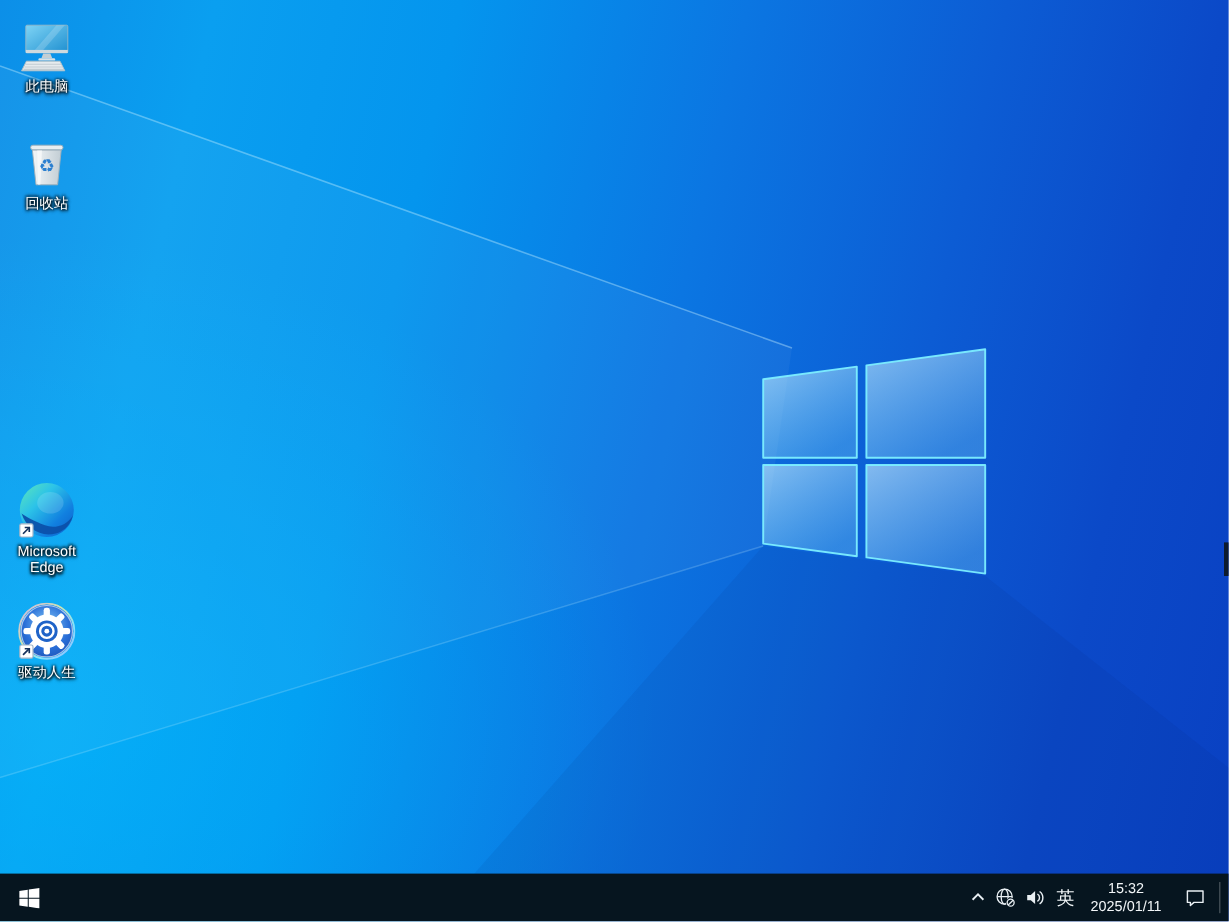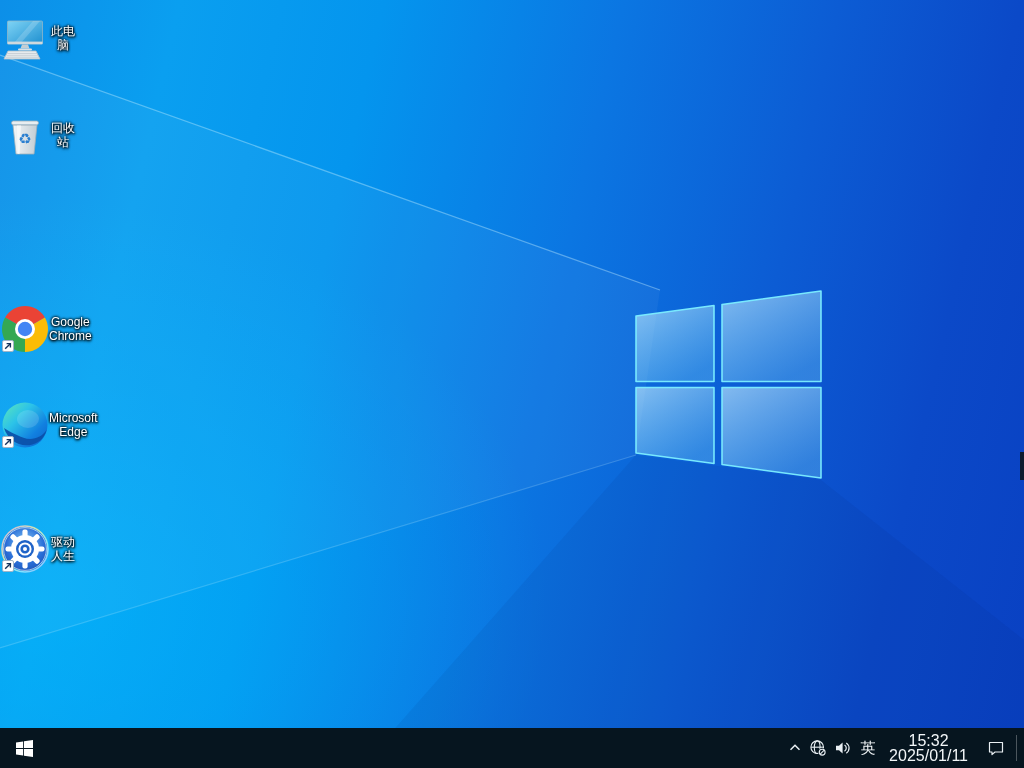--- a/index.html
+++ b/index.html
@@ -4,39 +4,39 @@
 <style>
   html,body{margin:0;padding:0;width:1024px;height:768px;overflow:hidden;
     font-family:"Liberation Sans","DejaVu Sans",sans-serif;}
   #desktop{position:relative;width:1024px;height:768px;overflow:hidden;
     background:
       radial-gradient(90% 95% at 4% 78%, rgba(0,190,255,.50) 0%, rgba(0,190,255,0) 55%),
       linear-gradient(103deg,#0c8fe8 0%,#0a9ff0 15%,#0495ee 32%,#0b76e2 52%,#0c5cd4 70%,#0b49c8 85%,#0940c2 100%);}
   .wall-svg{position:absolute;left:0;top:0;width:1024px;height:768px;pointer-events:none;}
 
   
-  .dicon{position:absolute;left:1px;width:76px;display:flex;flex-direction:row;
+  .dicon{position:absolute;left:1px;width:76px;display:flex;flex-direction:column;
     align-items:center;cursor:default;}
   .dicon .ico{position:relative;width:48px;height:48px;margin-top:4px;}
   .dicon .lbl{margin-top:3px;font-size:12px;line-height:14px;color:#ffffff;text-align:center;
     text-shadow:1px 1px 2px rgba(0,0,0,.95),-1px -1px 2px rgba(0,0,0,.55),
       1px -1px 2px rgba(0,0,0,.55),-1px 1px 2px rgba(0,0,0,.55),0 2px 3px rgba(0,0,0,.6);}
   .sc-badge{position:absolute;left:1px;bottom:1px;width:12px;height:12px;background:#ffffff;
     border:1px solid #9fb4c8;border-radius:2px;box-sizing:border-box;}
 
   
   #taskbar{position:absolute;left:0;bottom:0;width:1024px;height:40px;background:#06151f;
     display:flex;align-items:center;z-index:5;}
   .start-btn{width:48px;height:40px;display:flex;align-items:center;justify-content:center;
     background:transparent;border:none;padding:0;}
   #tray{position:absolute;right:0;top:0;height:40px;display:flex;align-items:center;}
   .tray-btn{height:40px;display:flex;align-items:center;justify-content:center;}
   .w24{width:24px}.w22{width:22px}.w26{width:26px}.w40{width:40px}
   .ime{color:#f2f6f8;font-size:15px;font-weight:400;}
-  .clock{color:#f2f6f8;font-size:16px;line-height:15px;text-align:center;padding:0 8px;}
+  .clock{color:#f2f6f8;font-size:12px;line-height:15px;text-align:center;padding:0 8px;}
   .tray-sep{width:1px;height:26px;background:rgba(255,255,255,.28);}
   .show-desktop{width:7px;height:40px;}
   .edge-artifact{position:absolute;right:0;top:452px;width:4px;height:28px;background:#0d1b2e;}
 </style>
 </head>
 <body>
 
 <div id="desktop">
 
   <svg class="wall-svg" viewBox="0 0 1024 768">
@@ -95,38 +95,20 @@
         <path d="M12,14 L36,14 L33,43 L15,43 Z" fill="url(#bin)" stroke="#9fb0ba" stroke-width="0.8"></path>
         <polygon points="16,14 20,14 18.6,43 16.6,43" fill="rgba(255,255,255,0.6)"></polygon>
         <rect x="10.5" y="10" width="27" height="3.8" rx="1.9" fill="#e8eef1" stroke="#9fb0ba" stroke-width="0.8"></rect>
         <text x="24" y="32.5" font-size="15" text-anchor="middle" fill="#2a7fd0" font-family="'DejaVu Sans',sans-serif">♻</text>
       </svg>
     </div>
     <div class="lbl">回收站</div>
   </div>
 
 
-  <div class="dicon" style="top:301px">
-    <div class="ico">
-      <svg width="48" height="48" viewBox="0 0 48 48">
-        <path d="M24,24 L4.1,12.5 A23,23 0 0 1 43.9,12.5 Z" fill="#ea4335"></path>
-        <path d="M24,24 L4.1,12.5 A23,23 0 0 0 24,47 Z" fill="#34a853"></path>
-        <path d="M24,24 L24,47 A23,23 0 0 0 43.9,12.5 Z" fill="#fbbc05"></path>
-        <circle cx="24" cy="24" r="10" fill="#ffffff"></circle>
-        <circle cx="24" cy="24" r="7.2" fill="#4285f4"></circle>
-      </svg>
-      <span class="sc-badge">
-        <svg width="10" height="10" viewBox="0 0 10 10" style="display:block">
-          <path d="M2.2,7.8 L7,3" stroke="#16325c" stroke-width="1.4" fill="none"></path>
-          <path d="M3.6,2.6 H7.4 V6.4" stroke="#16325c" stroke-width="1.4" fill="none"></path>
-        </svg>
-      </span>
-    </div>
-    <div class="lbl">Google Chrome</div>
-  </div>
 
   <div class="dicon" style="top:397px">
     <div class="ico">
       <svg width="48" height="48" viewBox="0 0 48 48">
         <defs>
             <linearGradient id="eg1" x1="0" y1="0" x2="1" y2="1">
           <stop offset="0" stop-color="#5fe8b8"></stop>
               <stop offset="0.35" stop-color="#2cc3e8"></stop>
           <stop offset="0.7" stop-color="#1180e0"></stop>
               <stop offset="1" stop-color="#0c5ec8"></stop>
@@ -139,21 +121,21 @@
       <span class="sc-badge">
         <svg width="10" height="10" viewBox="0 0 10 10" style="display:block">
           <path d="M2.2,7.8 L7,3" stroke="#16325c" stroke-width="1.4" fill="none"></path>
           <path d="M3.6,2.6 H7.4 V6.4" stroke="#16325c" stroke-width="1.4" fill="none"></path>
         </svg>
       </span>
     </div>
     <div class="lbl">Microsoft Edge</div>
   </div>
 
-  <div class="dicon" style="top:521px">
+  <div class="dicon" style="top:498px">
     <div class="ico">
       <svg width="48" height="48" viewBox="0 0 48 48">
         <defs>
           <radialGradient id="dg" cx="0.5" cy="0.4" r="0.7">
             <stop offset="0" stop-color="#8cd0f8"></stop>
               <stop offset="0.6" stop-color="#2a6fd8"></stop>
             <stop offset="1" stop-color="#1a4fb0"></stop>
           </radialGradient>
           <linearGradient id="rb" x1="0" y1="0" x2="1" y2="1">
             <stop offset="0" stop-color="#ffb3e0"></stop>

